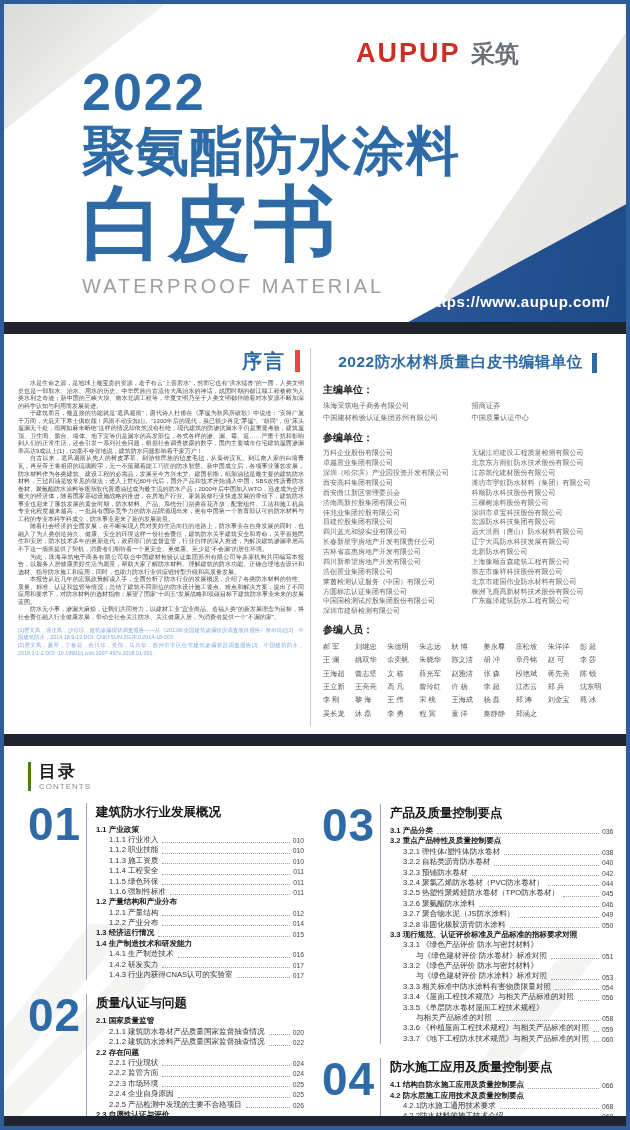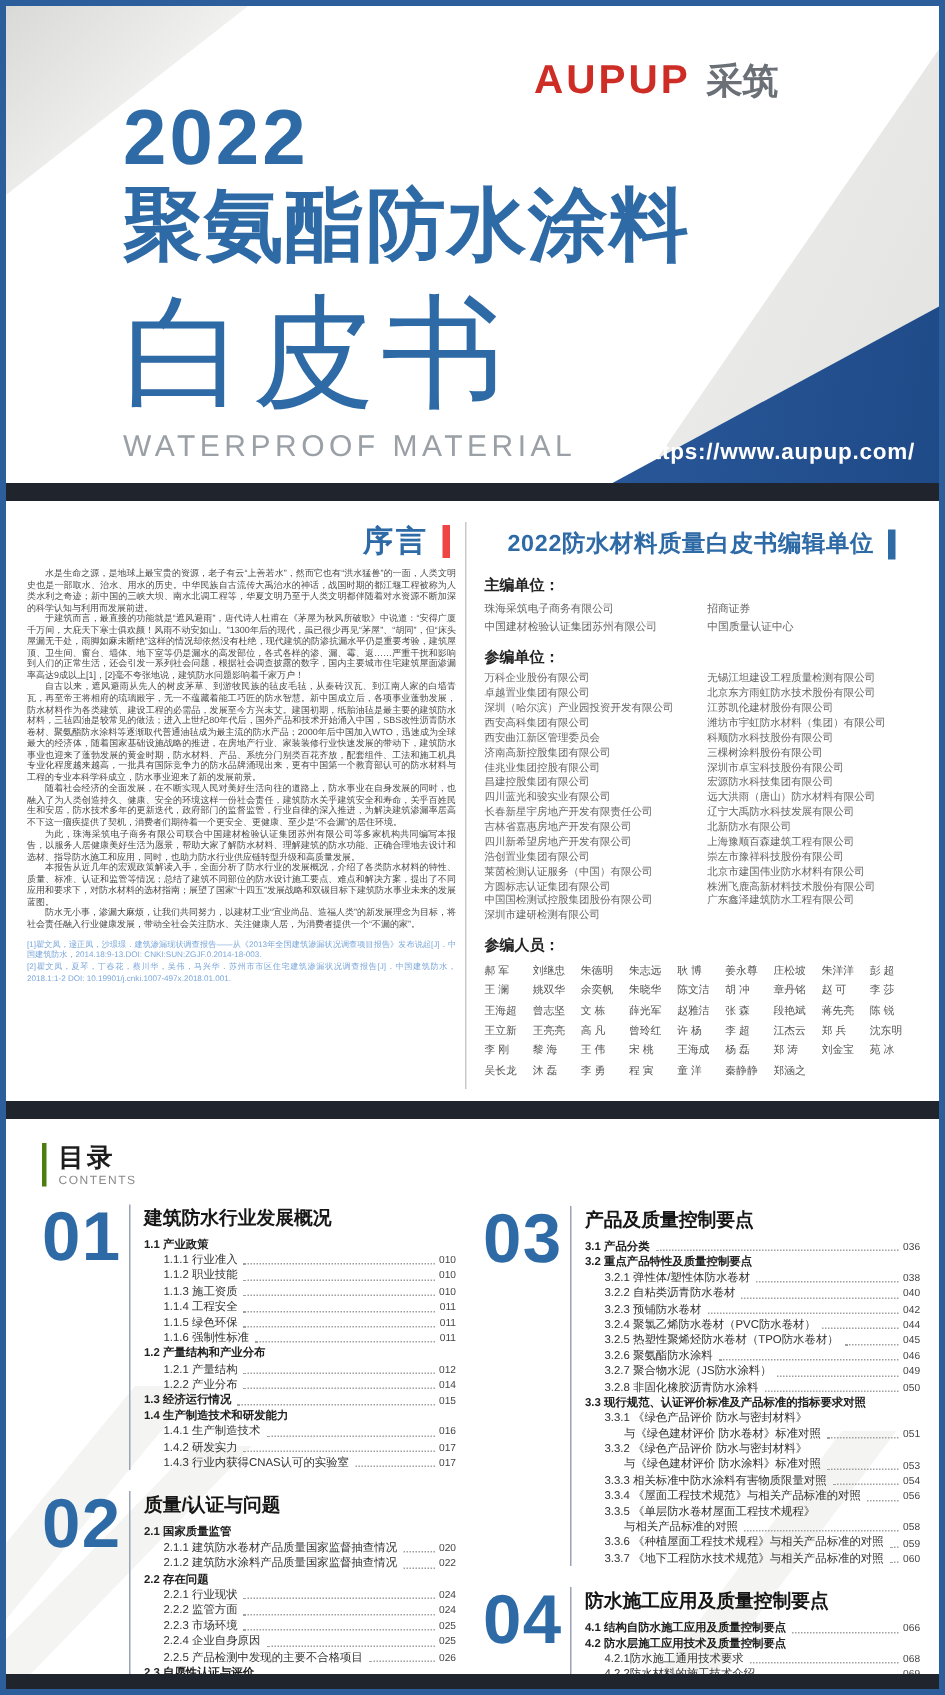--- a/index.html
+++ b/index.html
@@ -24,21 +24,21 @@
     background:linear-gradient(115deg,#c7c7c5 0%,#f0f0ee 55%,#e2e2e0 100%);}
   .band-blue{position:absolute;right:0;top:0;width:622px;height:318px;
     clip-path:polygon(100% 63%,100% 100%,65% 100%);
     background:linear-gradient(100deg,#4079b6 0%,#2c5c9e 55%,#1f4a88 100%);}
   .logo{position:absolute;left:352px;top:34px;white-space:nowrap;}
   .logo-en{font-size:27px;font-weight:800;color:#ce2d26;letter-spacing:2px;}
   .logo-cn{font-size:24px;font-weight:700;color:#6b7077;margin-left:6px;}
   .cover-title{position:absolute;left:78px;top:60px;color:#2d6aa6;z-index:2;}
   .cover-title .year{font-size:52px;font-weight:800;line-height:1.1;letter-spacing:2px;}
   .cover-title .t1{font-size:53px;font-weight:800;line-height:1.12;letter-spacing:1px;}
-  .cover-title .t2{font-size:82px;font-weight:400;line-height:1.05;letter-spacing:4px;margin-top:12px;}
+  .cover-title .t2{font-size:82px;font-weight:700;line-height:1.05;letter-spacing:4px;}
   .cover-title .sub{font-size:20px;font-weight:400;color:#9aa0a6;letter-spacing:3px;margin-top:8px;}
   .url{position:absolute;right:16px;bottom:12px;color:#fff;font-size:15px;font-weight:700;z-index:3;letter-spacing:.5px;cursor:pointer;}
   
   .darkbar{height:12px;background:#20242c;position:relative;z-index:2;}
   .bottombar{position:absolute;left:0;right:0;bottom:0;height:10px;background:#20242c;z-index:2;}
   
   .middle{position:relative;z-index:1;display:flex;height:400px;padding:10px 14px 0;box-sizing:border-box;background:#fff;}
   .preface{width:286px;flex:none;}
   .pf-head{text-align:right;border-right:5px solid #ef4444;padding-right:9px;margin:6px 4px 8px 0;}
   .pf-title{font-size:20px;font-weight:800;color:#2d6aa6;letter-spacing:2px;line-height:1.1;}

